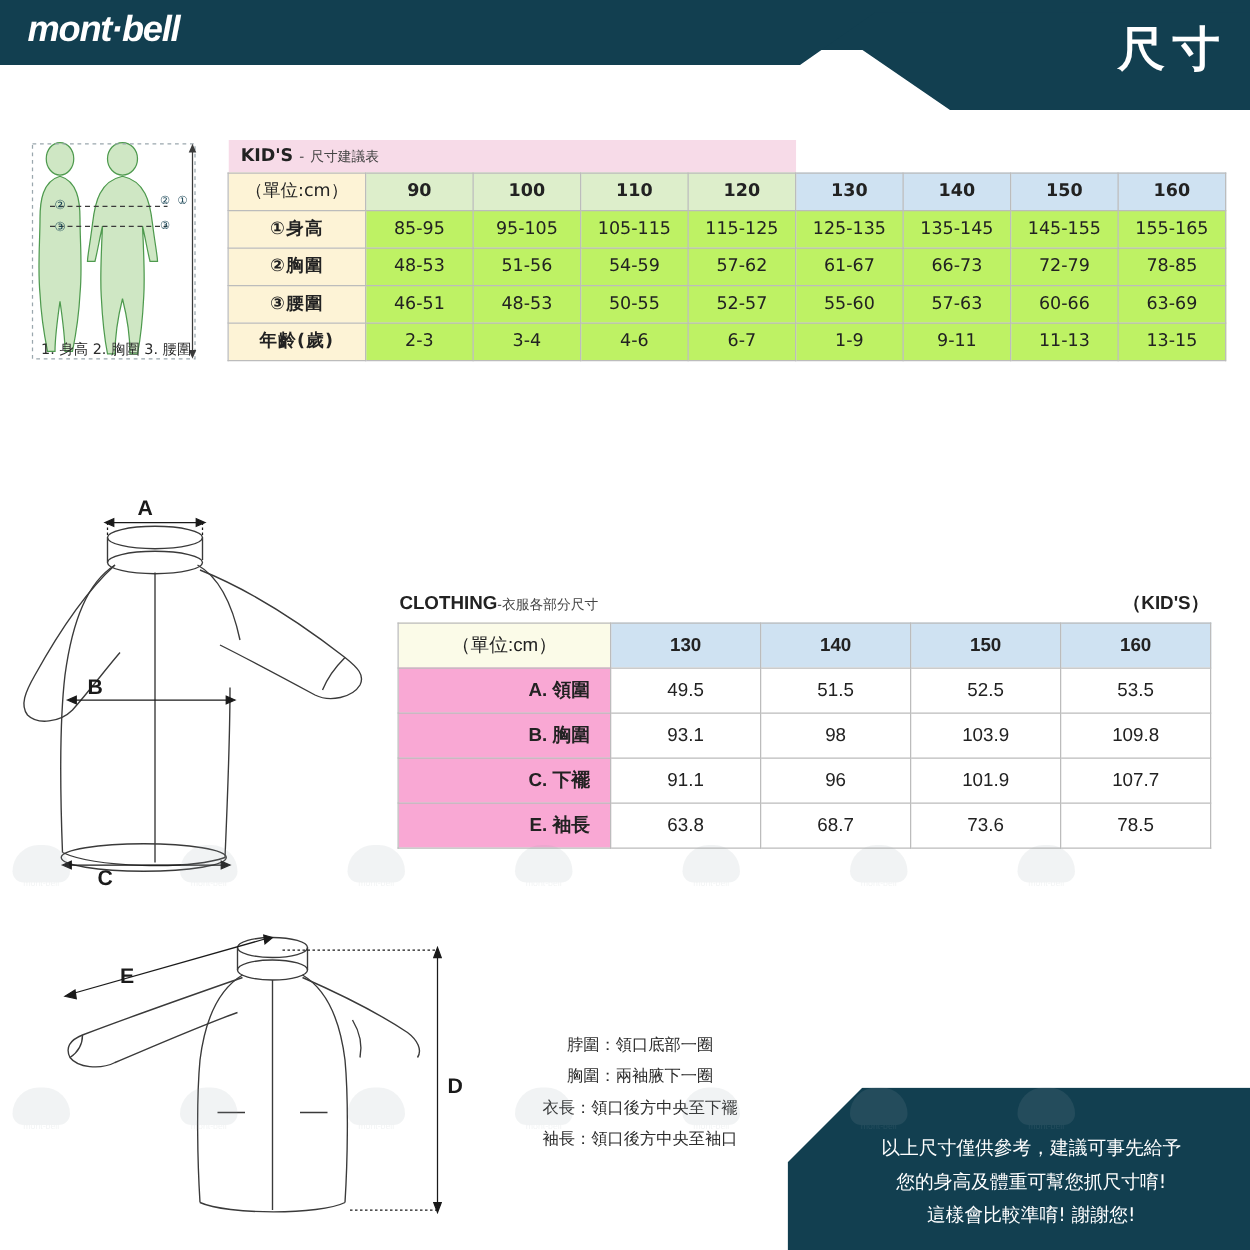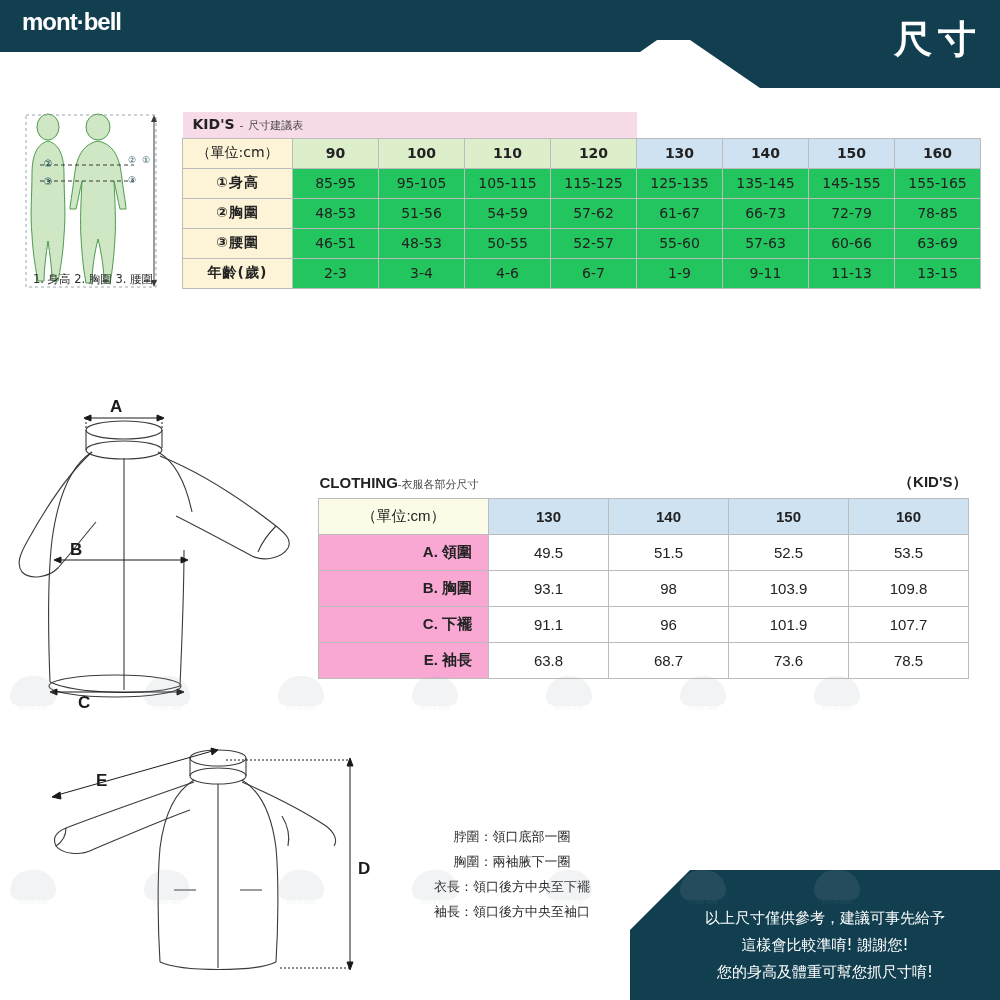--- a/index.html
+++ b/index.html
@@ -20,22 +20,22 @@
     background:#123f50;
     clip-path: polygon(0 0, 1000px 0, 1000px 88px, 760px 88px, 690px 40px, 0 40px);
   }
   .header-band2 {
     position:absolute; left:0; top:0; width:1000px; height:88px;
     background:#123f50;
     clip-path: polygon(0 0, 1000px 0, 1000px 10px, 700px 10px, 640px 52px, 0 52px);
   }
   .logo {
     position:absolute; left:22px; top:8px;
-    font-size:24px; font-weight:bold; letter-spacing:-1px;
-    color:#ffffff; font-family:"Liberation Sans", sans-serif;
+    font-size:29px; font-weight:bold; letter-spacing:-1px;
+    color:#ffffff; font-family:"Liberation Sans", sans-serif;font-style:italic;
   }
   .title-cn {
     position:absolute; right:18px; top:14px;
     font-size:38px; font-weight:bold; color:#ffffff;
     letter-spacing:6px;
     font-family:"DejaVu Sans", sans-serif;
   }
   
   .figure-box { position:absolute; left:6px; top:105px; width:170px; height:190px; }
   .fig-caption {
@@ -61,21 +61,21 @@
   .kids-title-cell {
     text-align:left !important; padding-left:10px;
     font-weight:bold; color:#123f50; font-size:15px;
   }
   .kids-title-cell .sub { font-weight:normal; font-size:11px; color:#444; }
   .kids-title-blank { background:#ffffff !important; }
   .unit-cell { background:#fdf3d6; width:110px; font-size:13px; }
   .rowhead { background:#fdf3d6; font-weight:bold; font-size:16px; letter-spacing:1px; }
   .hdr-green { background:#ddeecb; font-weight:bold; font-size:19px; color:#1c4a22; width:86px; }
   .hdr-blue  { background:#cfe2f2; font-weight:bold; font-size:19px; color:#123f50; width:86px; }
-  .kids-table td.val { font-size:14px; background:#22c55e;margin-left:36px; }
+  .kids-table td.val { font-size:14px; background:#bef264;margin-left:36px; }
 
   .clothing-table {
     position:absolute; left:318px; top:468px;
     font-family:Liberation Sans, sans-serif;
   }
   .clothing-table td {
     border:1px solid #bcbcbc; text-align:center; vertical-align:middle;
     font-size:15px; color:#222; height:36px;
   }
   .cl-title-row td { border:none; height:30px; background:#ffffff; }
@@ -361,22 +361,22 @@
 <div class="notes">
   <div>脖圍：領口底部一圈</div>
   <div>胸圍：兩袖腋下一圈</div>
   <div>衣長：領口後方中央至下襬</div>
   <div>袖長：領口後方中央至袖口</div>
 </div>
 
 <div class="footer"></div>
 <div class="footer-text">
   <div>以上尺寸僅供參考，建議可事先給予</div>
+  <div>您的身高及體重可幫您抓尺寸唷!</div>
   <div>這樣會比較準唷! 謝謝您!</div>
-  <div>您的身高及體重可幫您抓尺寸唷!</div>
 </div>
 
 <div class="wm-row" style="top:672px;">
   <div class="wm-item">
       <div class="wm-cloud"></div>
       <div class="wm-txt">mont-bell</div>
     </div>
   <div class="wm-item">
       <div class="wm-cloud"></div>
       <div class="wm-txt">mont-bell</div>

